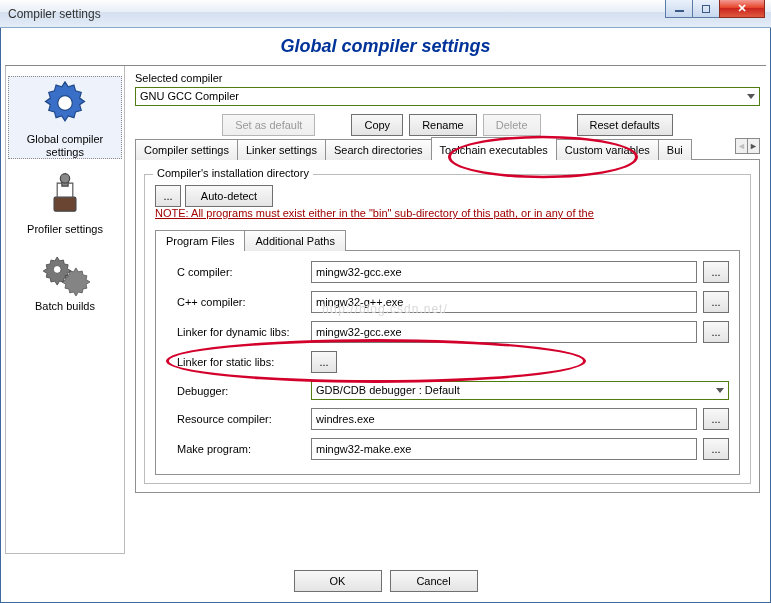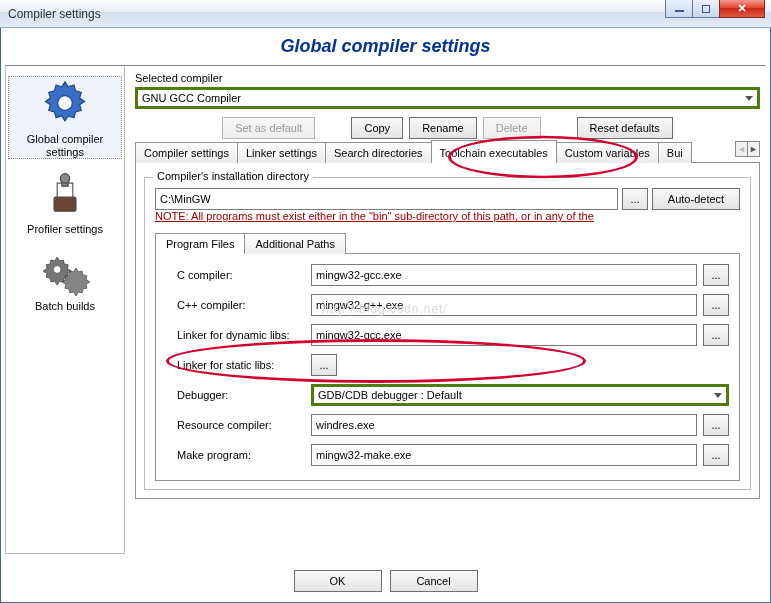--- a/index.html
+++ b/index.html
@@ -26,21 +26,21 @@
 .body-row { display:flex; height: calc(100% - 38px); }
 .sidebar { width:120px; border:1px solid #bbb; border-top:none; text-align:center; padding:4px 0 8px; }
 .side-item { margin:6px 0 10px; cursor:pointer; }
 .side-item .lbl { font-size:11px; line-height:1.15; margin-top:2px; }
 .side-item.sel { background:#eef3fb; border:1px dotted #888; margin-left:2px; margin-right:2px; }
 .gear { width:52px; height:52px; display:inline-block; }
 
 .mainpane { flex:1; padding:6px 6px 0 10px; position:relative; }
 
 .sel-comp-lbl { font-size:11px; margin-bottom:3px; display:block; }
-.combo { width:100%; height:19px; border:3px solid #4d7c0f; background:#fff; padding:2px 18px 14px 4px; font-size:11px; position:relative; }
+.combo { width:100%; height:19px; border:1px solid #4d7c0f; background:#fff; padding:2px 18px 14px 4px; font-size:11px; position:relative; }
 .combo .arrow { position:absolute; right:4px; top:6px; width:0; height:0; border-left:4px solid transparent; border-right:4px solid transparent; border-top:5px solid #555;}
 
 .btn { height:22px; border:1px solid #707070; background:linear-gradient(to bottom,#f8f8f8,#e4e4e4); padding:0 12px; font-size:11px; cursor:pointer; }
 .btn:disabled, .btn.disabled { color:#9a9a9a; border-color:#b5b5b5; background:linear-gradient(to bottom,#f6f6f6,#eee);}
 .btnrow { display:flex; justify-content:center; gap:6px; margin:8px 0 0; }
 .btnrow .spacer { width:24px; }
 
 .tabs-outer { position:relative; }
 .tabstrip { display:flex; align-items:flex-end; border-bottom:1px solid #919191; padding-right:28px; position:relative; }
 .tab { border:1px solid #919191; border-bottom:none; background:linear-gradient(to bottom,#fdfdfd,#ececec); padding:4px 8px 4px; font-size:11px; margin-right:-1px; white-space:nowrap; cursor:pointer; position:relative; top:1px;}
@@ -175,21 +175,20 @@
             <div class="tabnav">
               <div class="nav dis">◄</div>
               <div class="nav">►</div>
             </div>
           </div>
 
           <div class="tabpanel">
             <div class="group">
               <span class="group-title">Compiler's installation directory</span>
               <div class="path-row">
-                <input class="textinput" value="C:\MinGW" style="">
                 <button class="dotbtn">...</button>
                 <button class="btn auto-btn">Auto-detect</button>
               </div>
               <div class="note">NOTE: All programs must exist either in the "bin" sub-directory of this path, or in any of the</div>
 
               <div class="subtabs">
                 <div class="subtab active">Program Files</div>
                 <div class="subtab">Additional Paths</div>
               </div>
               <div class="form">

